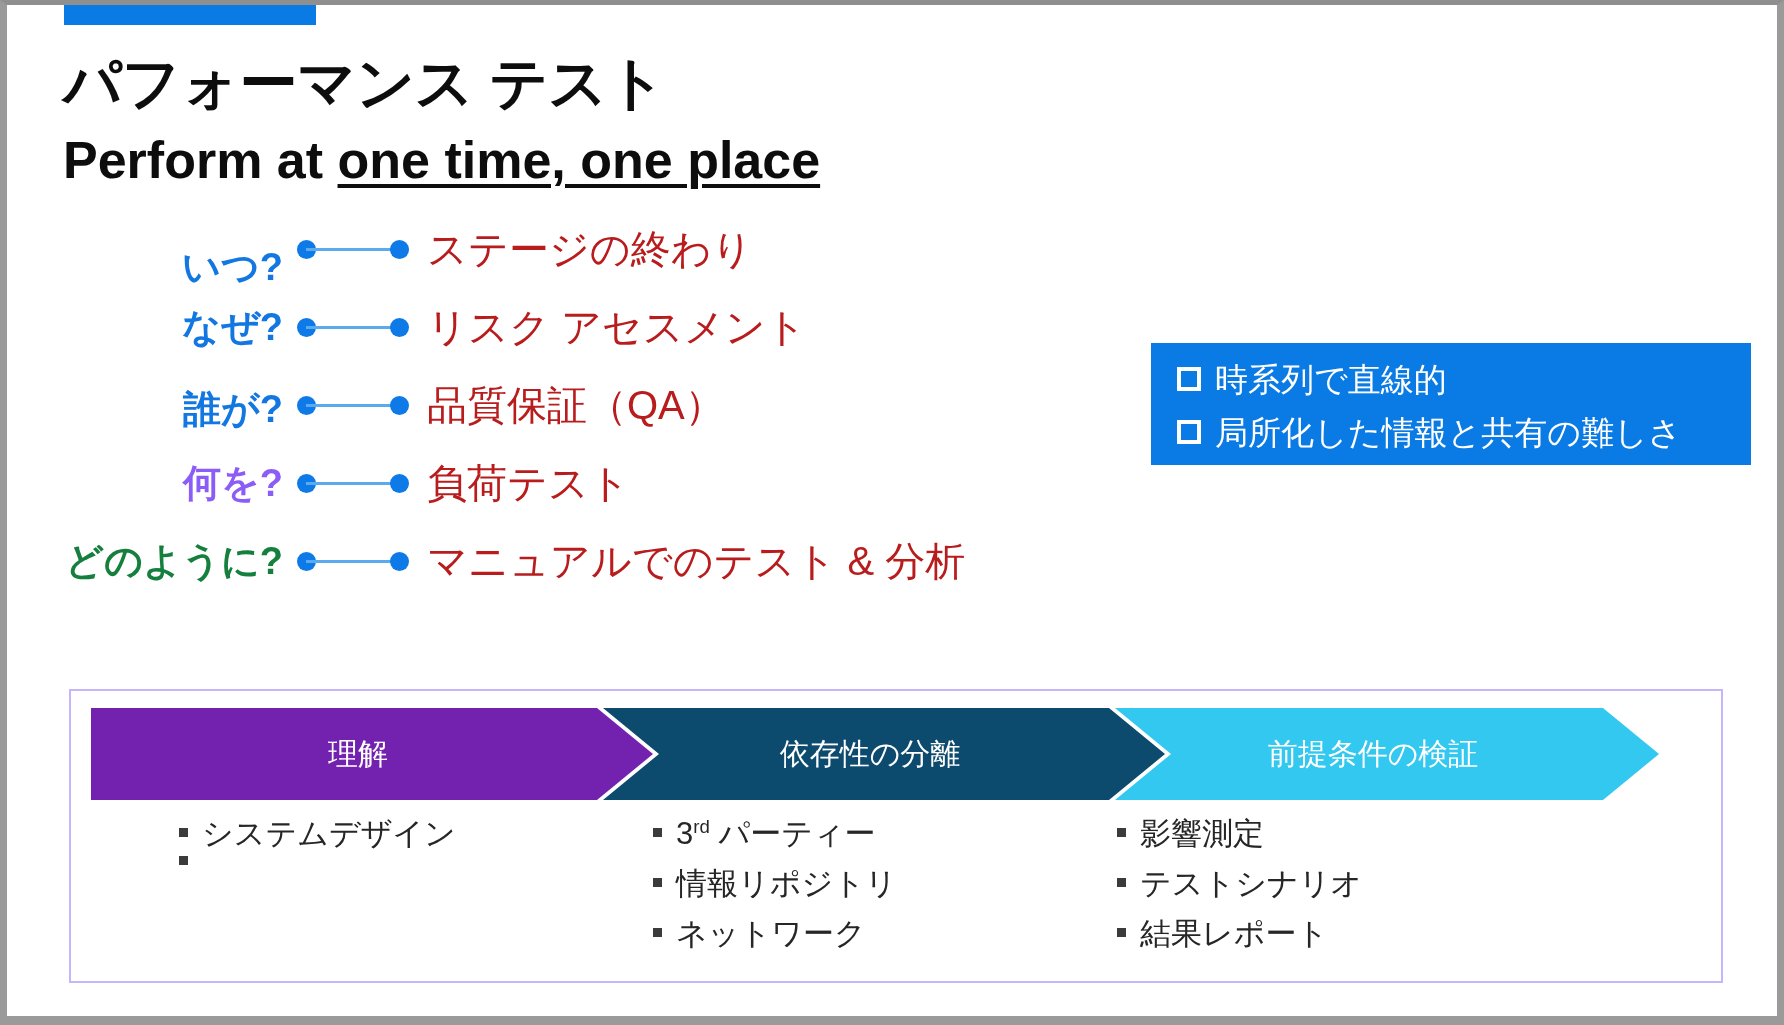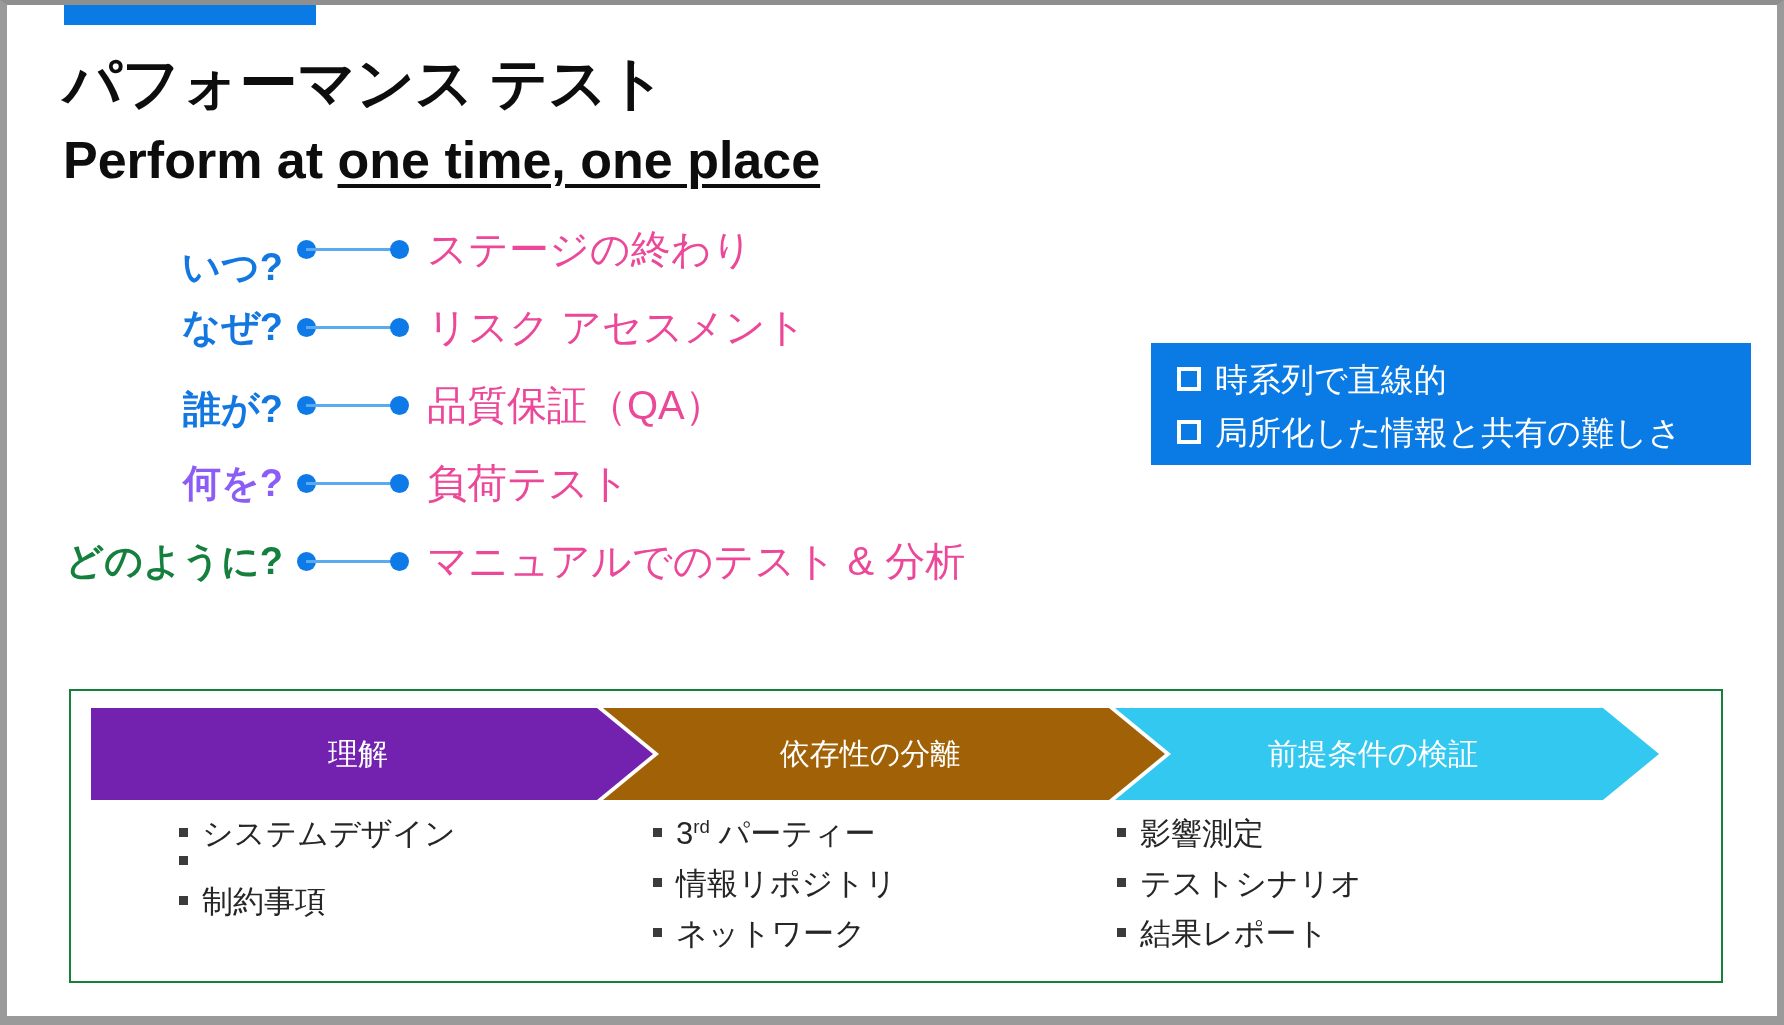--- a/index.html
+++ b/index.html
@@ -108,21 +108,21 @@
     height: 19px;
     margin-top: -9.5px;
     border-radius: 50%;
     background: #0d7ae8;
   }
   .connector .dot.left  { left: 0px; }
   .connector .dot.right { right: 0px; }
   .qa-value {
     padding-left: 18px;
     font-size: 40px;
-    color: #ec4899;
+    color: #b91c1c;
     white-space: nowrap;
   }
 
   
   .callout {
     position: absolute;
     left: 1144px;
     top: 338px;
     width: 600px;
     height: 122px;
@@ -150,21 +150,21 @@
     background: transparent;
   }
 
   
   .process-panel {
     position: absolute;
     left: 62px;
     top: 684px;
     width: 1654px;
     height: 294px;
-    border: 2px solid #15803d;
+    border: 2px solid #c4b5fd;
     background: #ffffff;
     box-sizing: border-box;
   }
   .chevron-row {
     position: absolute;
     left: 20px;
     top: 17px;
     width: 1568px;
     height: 92px;
   }
@@ -312,42 +312,38 @@
       <span>局所化した情報と共有の難しさ</span>
     </div>
   </div>
 
   <div class="process-panel">
 
     <div class="chevron-row">
       <div class="chevron chev-1" style="background: rgb(115, 34, 176);">
         <span>理解</span>
       </div>
-      <div class="chevron chev-2" style="background: #a16207;">
+      <div class="chevron chev-2" style="background: #0c4a6e;">
         <span>依存性の分離</span>
       </div>
       <div class="chevron chev-3" style="background: rgb(50, 200, 240);">
         <span>前提条件の検証</span>
       </div>
     </div>
 
     <div class="bullet-cols">
 
       <div class="bullet-col bcol-1">
         <div class="bullet-item">
           <span class="bullet-sq"></span>
           <span>システムデザイン</span>
         </div>
         <div class="bullet-item">
           <span class="bullet-sq"></span>
         </div>
-        <div class="bullet-item">
-          <span class="bullet-sq"></span>
-          <span>制約事項</span>
-        </div>
       </div>
 
       <div class="bullet-col bcol-2">
         <div class="bullet-item">
           <span class="bullet-sq"></span>
           <span id="third-party-label">3<sup>rd</sup> パーティー</span>
         </div>
         <div class="bullet-item">
           <span class="bullet-sq"></span>
           <span>情報リポジトリ</span>

